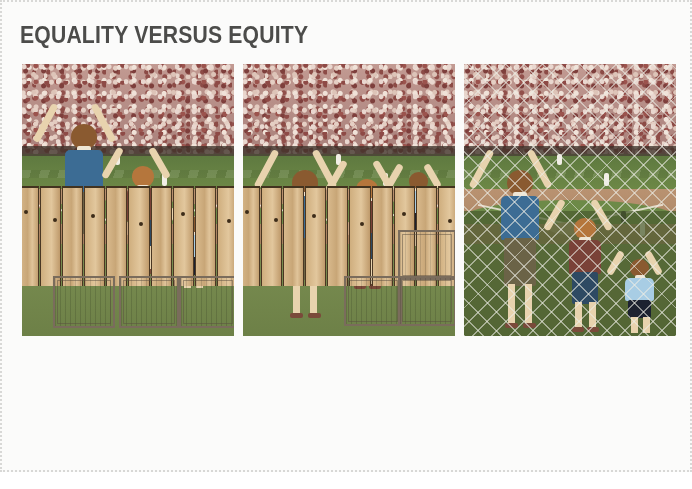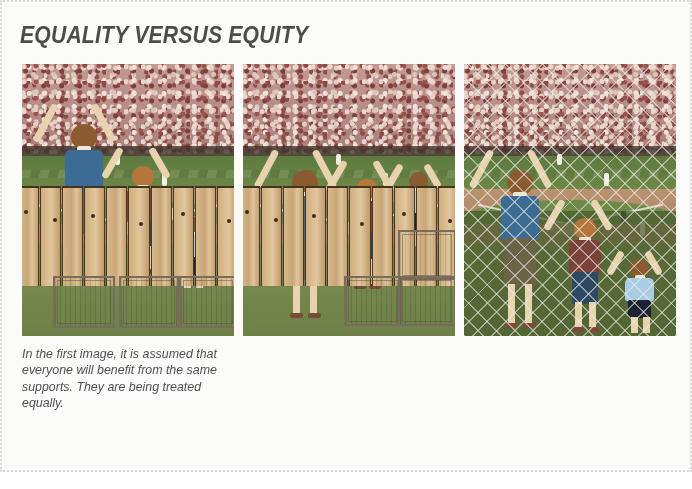--- a/index.html
+++ b/index.html
@@ -5,21 +5,20 @@
   html,body{margin:0;padding:0;background:#ffffff;}
   body{
     width:692px;height:489px;overflow:hidden;
     font-family:"Liberation Sans", sans-serif;
     -webkit-font-smoothing:antialiased;
   }
   .page{
     position:relative;width:692px;height:472px;box-sizing:border-box;
     background:#fbfbfa;
     border:2px dotted #d8d8d6;
-    font-style:italic;
   }
   .page-title{
     position:absolute;left:18px;top:20px;
     font-size:23px;font-weight:bold;letter-spacing:0.2px;
     color:#4c4c4a;
     font-family:"Liberation Sans Narrow","Liberation Sans",sans-serif;
     transform:scaleX(0.92);transform-origin:left center;
     white-space:nowrap;
   }
   .panels{position:absolute;left:20px;top:62px;width:655px;height:272px;display:flex;gap:9px;}
@@ -324,16 +323,15 @@
         <div class="leg" style="left:9px;top:71px;height:16px;"></div>
         <div class="leg" style="left:21px;top:71px;height:16px;"></div>
       </div>
 
       <div class="chain"></div>
     </div>
 
   </div>
 
   <div class="cap-row">
-    <div class="caption">In the first image, it is assumed that everyone will benefit from the same supports. They are being treated equally.</div>
   </div>
 
 </div>
 
 </body></html>

